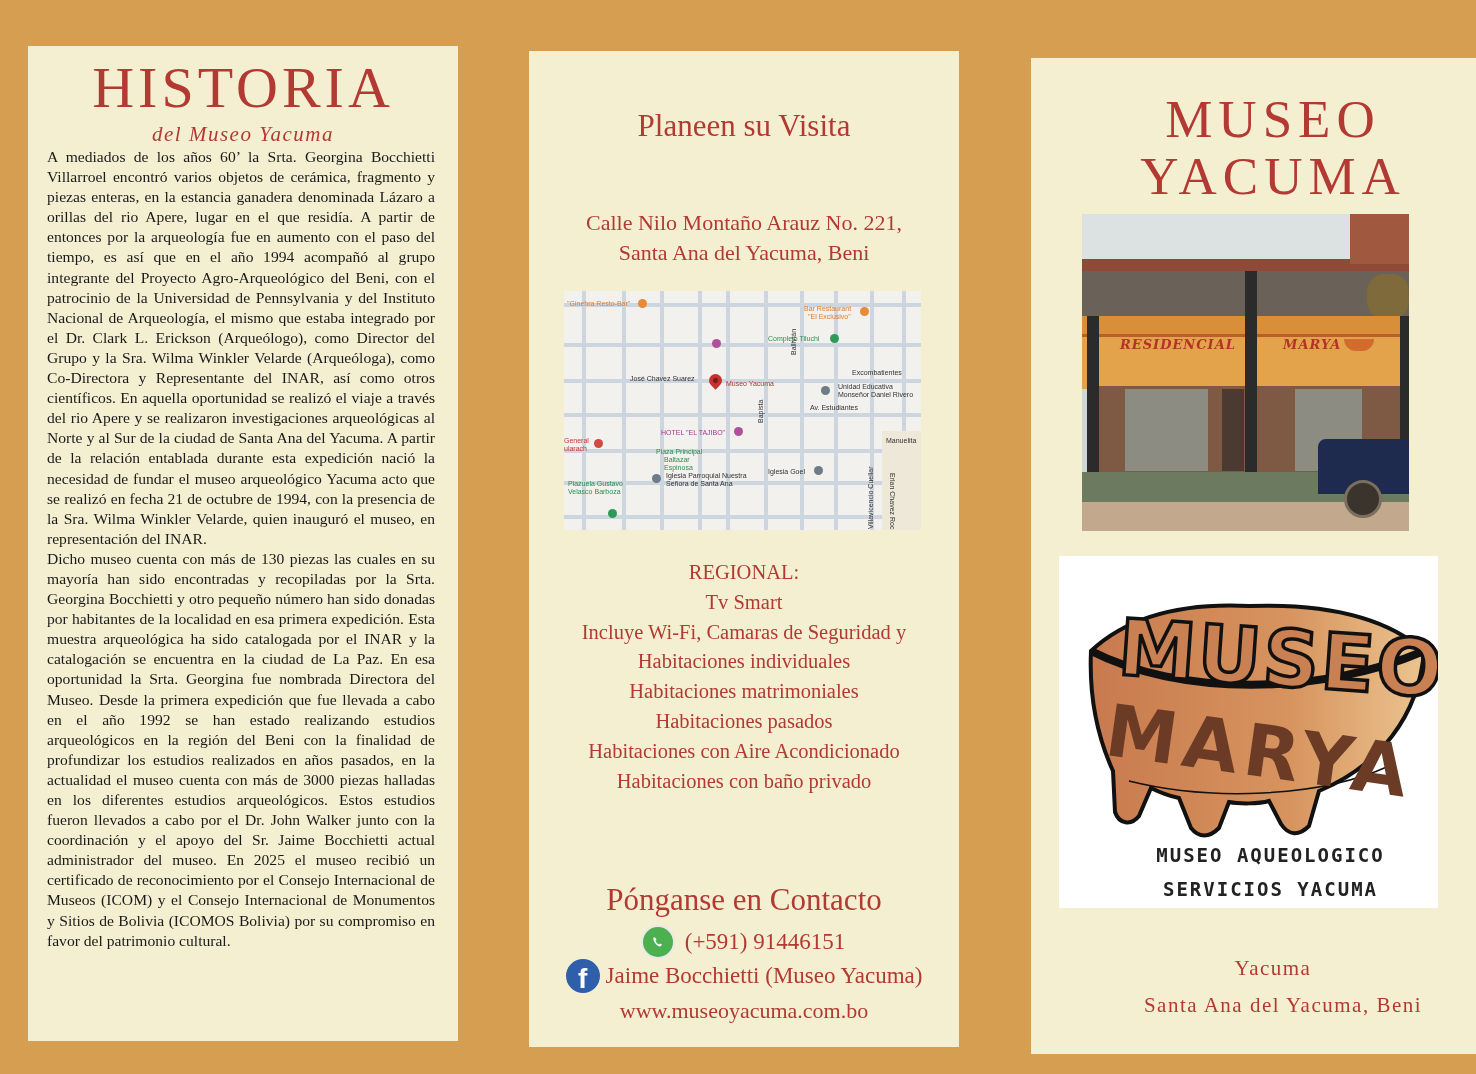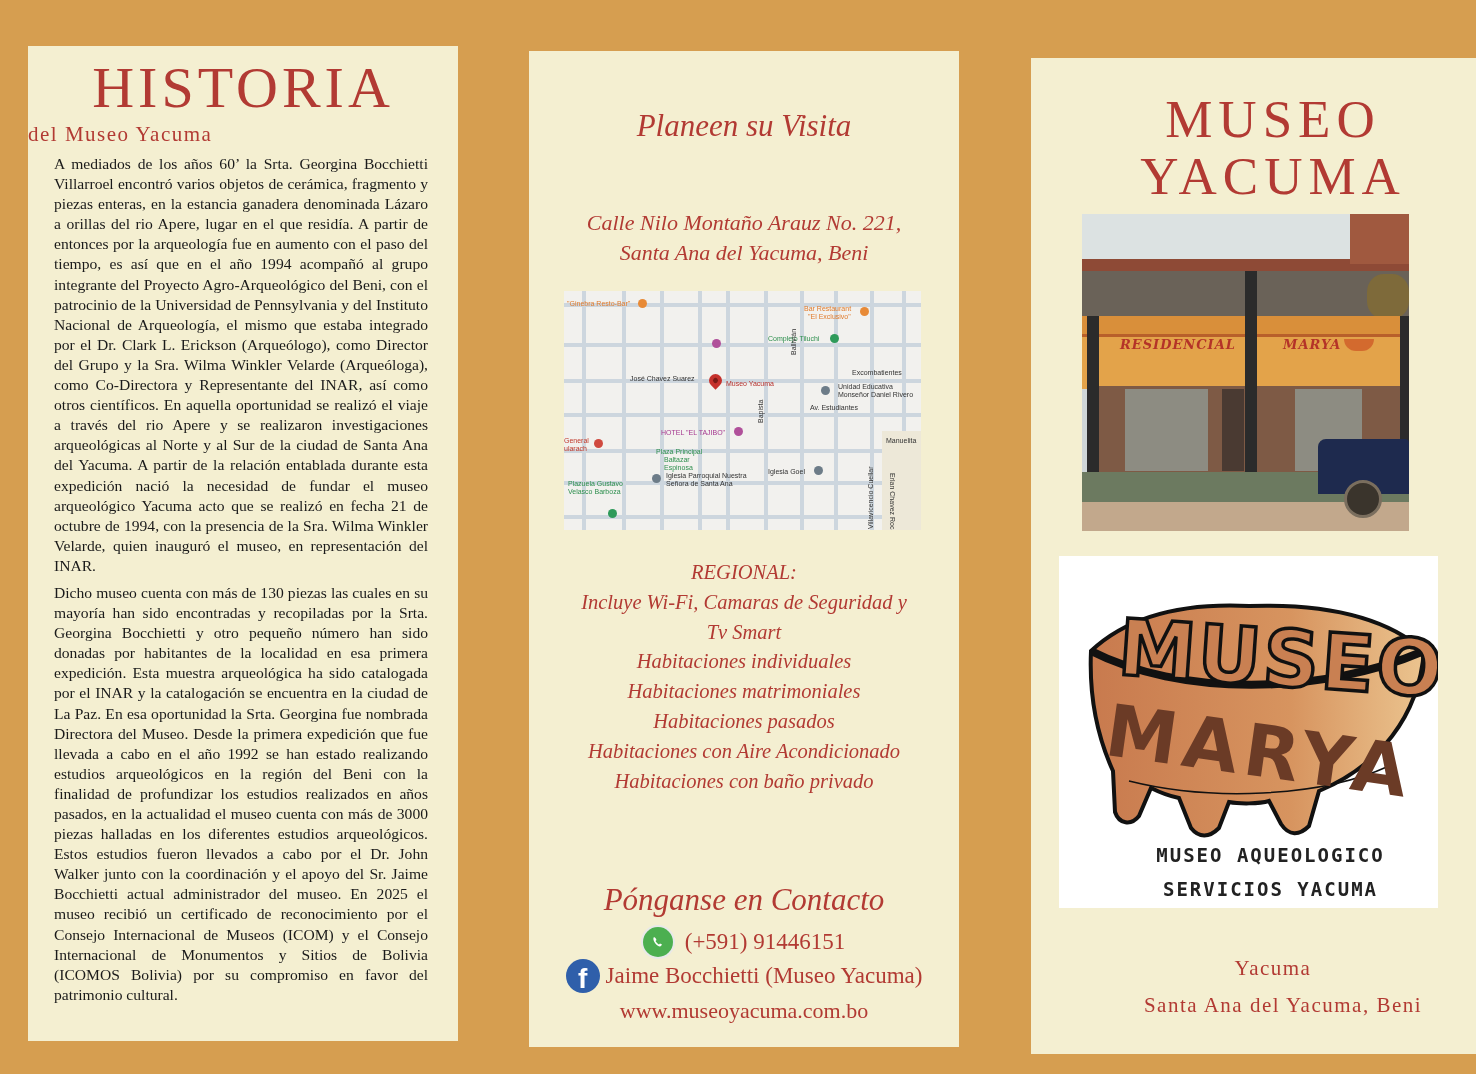--- a/index.html
+++ b/index.html
@@ -18,33 +18,34 @@
 
   
   #panel-left { left: 28px; top: 46px; width: 430px; height: 995px; }
   .hist-title {
     position: absolute; left: 0; right: 0; top: 12px;
     text-align: center; font-size: 58px; letter-spacing: 4px; line-height: 60px;
     color: #B23A33;
   }
   .hist-sub {
     position: absolute; left: 0; right: 0; top: 76px;
-    font-size: 21px; letter-spacing: 1.5px; line-height: 24px;
+    text-align: center; font-size: 21px; letter-spacing: 1.5px; line-height: 24px;
     color: #B23A33;
+    font-style: italic;
   }
   .hist-body {
     position: absolute; left: 19px; right: 23px; top: 101px;
     font-size: 15.6px; line-height: 20.1px; color: #1a1a1a;
     text-align: justify;
   }
-  .hist-body p { margin: 7px; }
+  .hist-body p { margin: 0; }
 
   
   #panel-mid { left: 529px; top: 51px; width: 430px; height: 996px; }
-  .mid-center { position: absolute; left: 0; right: 0; text-align: center; color: #B23A33; font-style: italic; }
+  .mid-center { position: absolute; left: 0; right: 0; text-align: center; color: #B23A33; }
   .visit-title { top: 57px; font-size: 31px; line-height: 36px; }
   .address { top: 157px; font-size: 22px; line-height: 30px; }
   .map {
     position: absolute; left: 35px; top: 240px; width: 357px; height: 239px;
     background: #F2F1EE; overflow: hidden;
   }
   .map .road-h { position: absolute; left: 0; right: 0; height: 4px; background: #CDD6DE; }
   .map .road-v { position: absolute; top: 0; bottom: 0; width: 4px; background: #CDD6DE; }
   .map .lbl { position: absolute; font-family: "Liberation Sans", sans-serif; font-size: 7px; white-space: nowrap; line-height: 8px; }
   .map .poi { position: absolute; width: 9px; height: 9px; border-radius: 50%; }
@@ -163,22 +164,22 @@
     <div class="lbl" style="left:102px;top:189px;color:#333">Señora de Santa Ana</div>
     <div class="lbl" style="left:4px;top:189px;color:#2E8F4E">Plazuela Gustavo</div>
     <div class="lbl" style="left:4px;top:197px;color:#2E8F4E">Velasco Barboza</div>
     <div class="poi" style="left:44px;top:218px;background:#2E9A5A"></div>
     <div class="lbl" style="left:303px;top:238px;color:#333;transform:rotate(-90deg);transform-origin:left top;">Villavicencio Cuellar</div>
     <div class="lbl" style="left:332px;top:182px;color:#333;transform:rotate(90deg);transform-origin:left top;">Erlan Chavez Roca</div>
   </div>
 
   <div class="mid-center services">
     <div>REGIONAL:</div>
+    <div>Tv Smart</div>
     <div>Incluye Wi-Fi, Camaras de Seguridad y</div>
-    <div>Tv Smart</div>
     <div>Habitaciones individuales</div>
     <div>Habitaciones matrimoniales</div>
     <div>Habitaciones pasados</div>
     <div>Habitaciones con Aire Acondicionado</div>
     <div>Habitaciones con baño privado</div>
   </div>
 
   <div class="mid-center contact-title">Pónganse en Contacto</div>
   <div class="contact-line" style="top:876px;">
     <span class="icon-wa">

